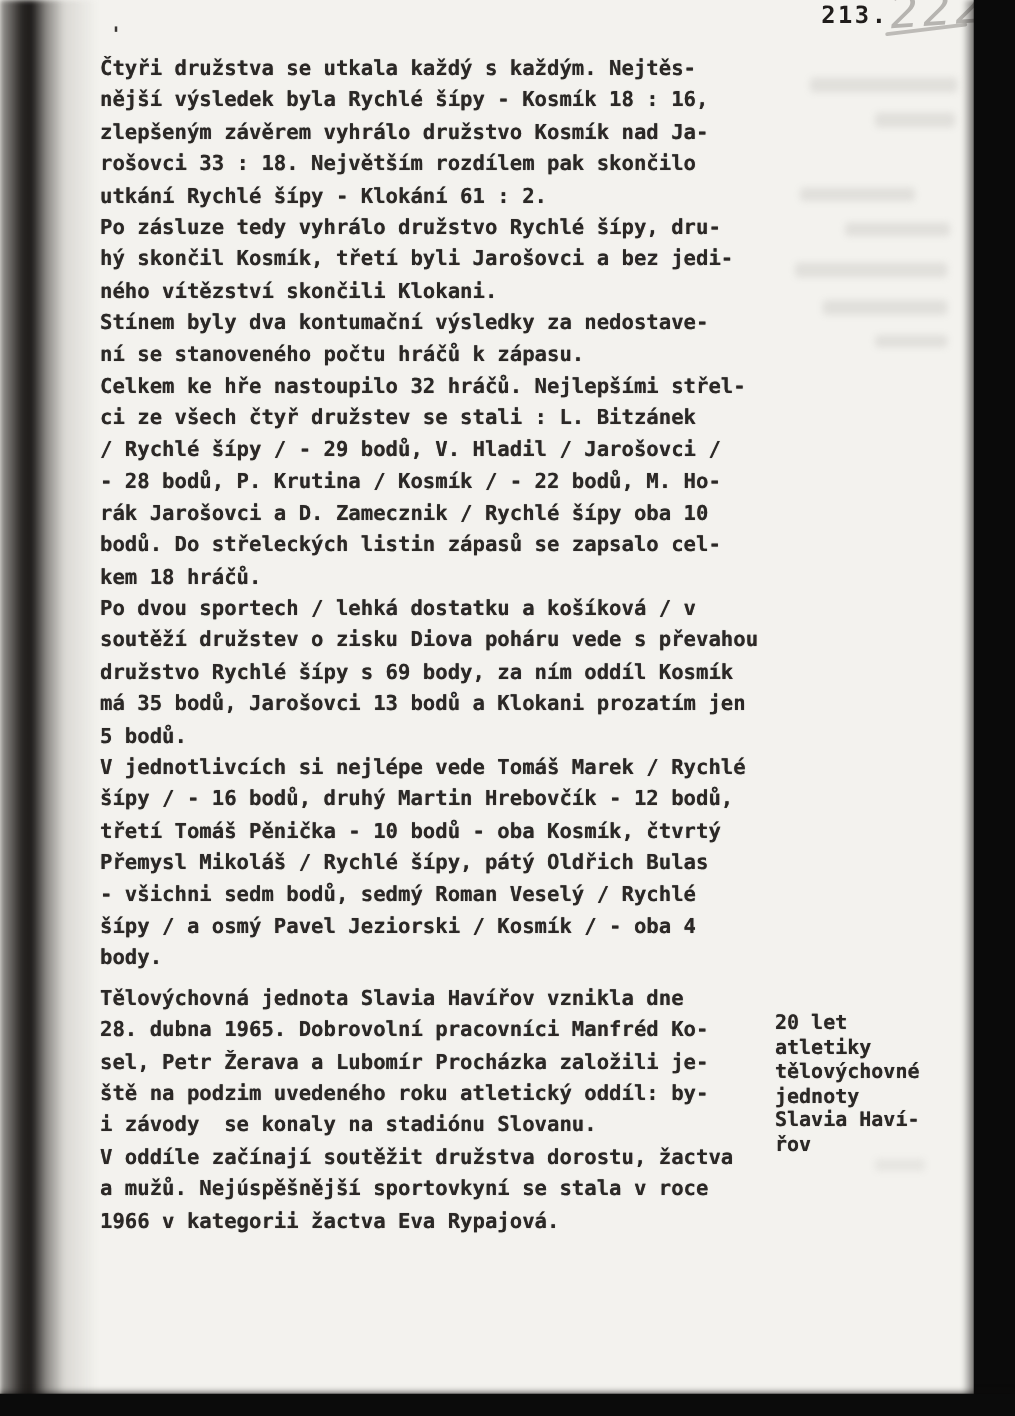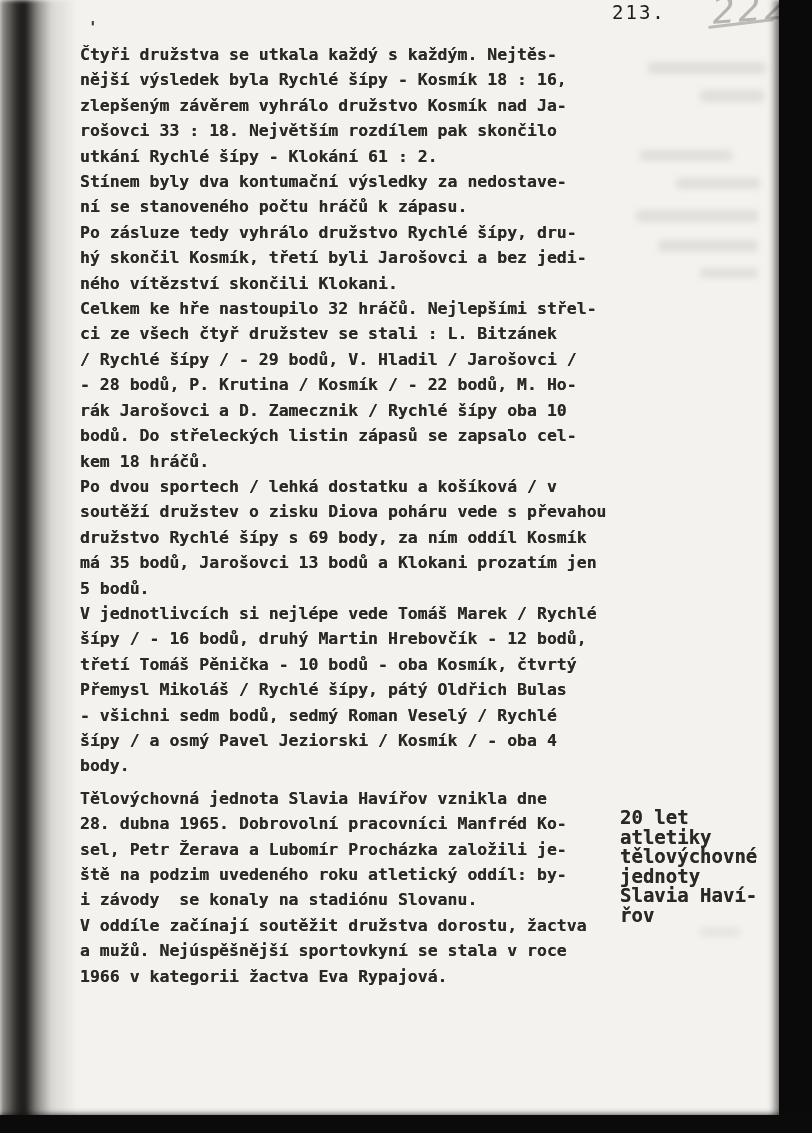--- a/index.html
+++ b/index.html
@@ -51,22 +51,22 @@
     font-size:16.5px;font-weight:bold;
     line-height:25.4px;
     text-shadow:0 0 .6px rgba(43,40,38,.75);
     z-index:2;
   }
   .para{margin:0;}
   .para.gap{margin-top:7px;}
   .line{white-space:pre;}
 
   .page-number{
-    position:absolute;left:612px;top:1px;
-    font-size:19px;font-weight:normal;color:#201d1b;
+    position:absolute;left:657px;top:1px;
+    font-size:19px;font-weight:bold;color:#201d1b;
     letter-spacing:2px;z-index:2;
   }
   .handwritten{
     position:absolute;left:712px;top:-12px;
     font-family:"DejaVu Sans",sans-serif;
     font-size:36px;font-style:italic;font-weight:normal;
     color:#b6b4b0;transform:rotate(-4deg);
     letter-spacing:3px;z-index:2;
   }
   .handwritten-strike{
@@ -74,21 +74,21 @@
     background:#bdbbb7;transform:rotate(-7deg);
     border-radius:2px;z-index:2;
   }
   .stray-mark{
     position:absolute;left:88px;top:18px;
     font-size:16px;font-weight:bold;color:#3a3734;z-index:2;
   }
 
   .margin-note{
     position:absolute;left:620px;top:808px;width:150px;
-    color:#2b2826;font-size:19px;font-weight:bold;
+    color:#2b2826;font-size:16px;font-weight:bold;
     line-height:19.6px;z-index:2;
     text-shadow:0 0 .6px rgba(43,40,38,.75);
   }
 
   
   .bleed{
     position:absolute;background:#8e8c88;opacity:.18;
     filter:blur(3px);border-radius:3px;z-index:1;
   }
   .b1{left:648px;top:62px;width:118px;height:12px;}
@@ -121,27 +121,27 @@
 
   <div class="textcol">
     <div class="para">
       <div class="line">Čtyři družstva se utkala každý s každým. Nejtěs-</div>
       <div class="line">nější výsledek byla Rychlé šípy - Kosmík 18 : 16,</div>
       <div class="line">zlepšeným závěrem vyhrálo družstvo Kosmík nad Ja-</div>
       <div class="line">rošovci 33 : 18. Největším rozdílem pak skončilo</div>
       <div class="line">utkání Rychlé šípy - Klokání 61 : 2.</div>
     </div>
     <div class="para">
-      <div class="line">Stínem byly dva kontumační výsledky za nedostave-</div>
-      <div class="line">ní se stanoveného počtu hráčů k zápasu.</div>
-    </div>
-    <div class="para">
       <div class="line">Po zásluze tedy vyhrálo družstvo Rychlé šípy, dru-</div>
       <div class="line">hý skončil Kosmík, třetí byli Jarošovci a bez jedi-</div>
       <div class="line">ného vítězství skončili Klokani.</div>
+    </div>
+    <div class="para">
+      <div class="line">Stínem byly dva kontumační výsledky za nedostave-</div>
+      <div class="line">ní se stanoveného počtu hráčů k zápasu.</div>
     </div>
     <div class="para">
       <div class="line">Celkem ke hře nastoupilo 32 hráčů. Nejlepšími střel-</div>
       <div class="line">ci ze všech čtyř družstev se stali : L. Bitzánek</div>
       <div class="line">/ Rychlé šípy / - 29 bodů, V. Hladil / Jarošovci /</div>
       <div class="line">- 28 bodů, P. Krutina / Kosmík / - 22 bodů, M. Ho-</div>
       <div class="line">rák Jarošovci a D. Zamecznik / Rychlé šípy oba 10</div>
       <div class="line">bodů. Do střeleckých listin zápasů se zapsalo cel-</div>
       <div class="line">kem 18 hráčů.</div>
     </div>

